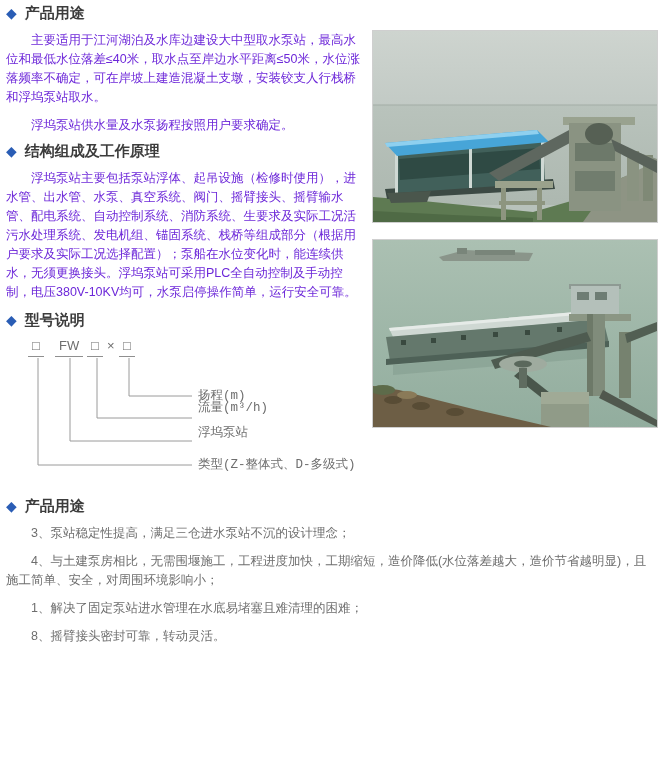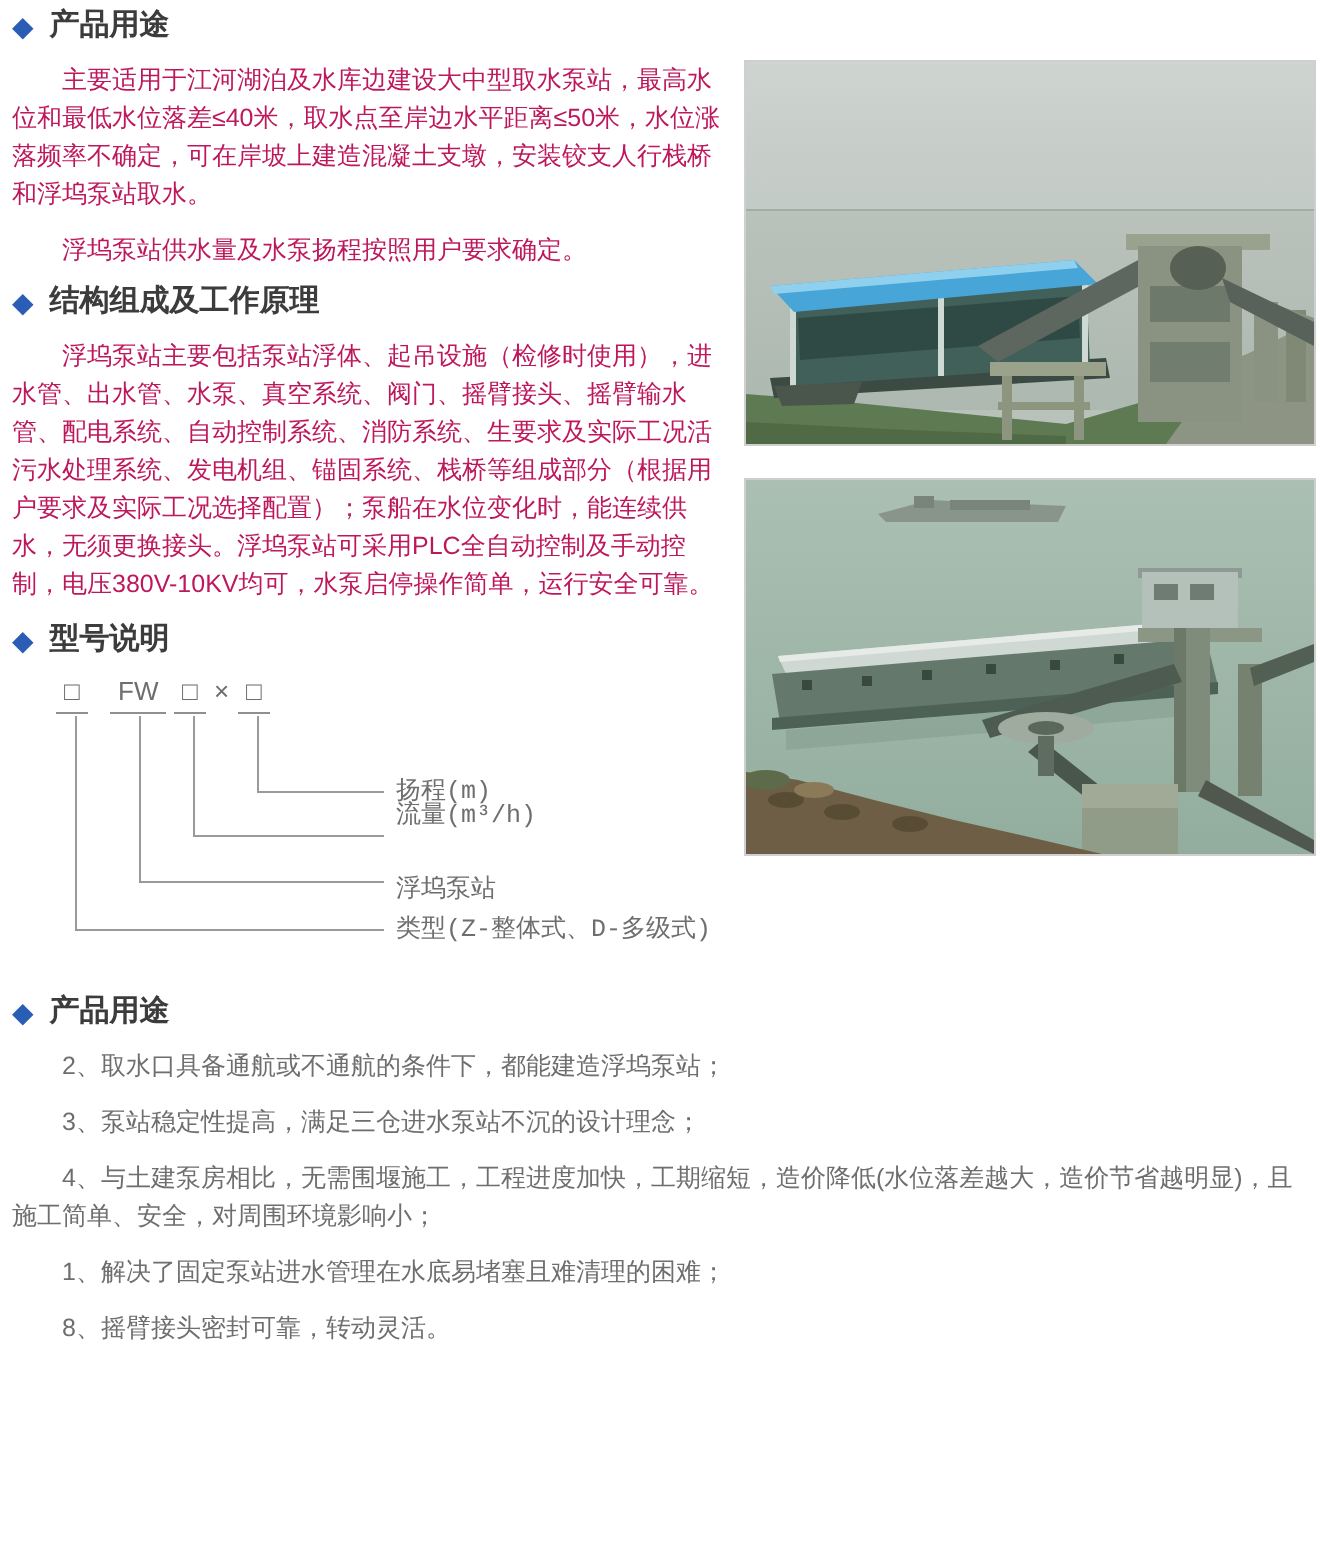--- a/index.html
+++ b/index.html
@@ -14,21 +14,21 @@
   .top{position:relative;height:497px;padding:4px 0 0 6px;box-sizing:border-box;}
   .left-col{width:358px;}
   .sec{
     display:flex;align-items:center;gap:8px;
     margin:0 0 9px 0;
     font-size:15px;font-weight:bold;color:#3c3c3c;line-height:18px;
   }
   .diamond{color:#2a5db5;font-size:14px;font-weight:normal;line-height:14px;}
   .body-p{
     margin:0 0 9px 0;
-    font-size:12.5px;line-height:19px;color:#be185d;
+    font-size:12.5px;line-height:19px;color:#6d28d9;
     text-indent:2em;
   }
   .body-p.tight{margin-bottom:7px;}
   
   .model-diagram{position:relative;height:142px;margin:4px 0 0 0;}
   .code{
     position:absolute;top:0;
     font-size:13px;color:#6e6e6e;line-height:15px;
     border-bottom:1px solid #8f8f8f;
     padding:0 4px 3px 4px;
@@ -89,21 +89,21 @@
           <polyline points="32,20 32,127 186,127" fill="none" stroke="#9a9a9a" stroke-width="1"></polyline>
         </svg>
         <span class="code" style="left:22px">□</span>
         <span class="code" style="left:49px">FW</span>
         <span class="code" style="left:81px">□</span>
         <span class="code no-line" style="left:100px">×</span>
         <span class="code" style="left:113px">□</span>
 
         <div class="model-label" style="top:49px">扬程(m)</div>
         <div class="model-label" style="top:61px">流量(m³/h)</div>
-        <div class="model-label" style="top:98px">浮坞泵站</div>
+        <div class="model-label" style="top:86px">浮坞泵站</div>
         <div class="model-label" style="top:118px">类型(Z-整体式、D-多级式)</div>
       </div>
     </div>
 
     <div class="photos">
 
       <svg class="photo" width="284" height="191" viewBox="0 0 284 191">
         <defs>
           <linearGradient id="sky1" x1="0" y1="0" x2="0" y2="1">
             <stop offset="0" stop-color="#ced4cf"></stop>
@@ -204,20 +204,19 @@
         <ellipse cx="10" cy="150" rx="12" ry="5" fill="#5d6b4a"></ellipse>
       </svg>
     </div>
   </div>
 
   <div class="bottom">
     <h2 class="sec">
       <span class="diamond">◆</span>
       <span>产品用途</span>
     </h2>
-    <p class="list-p">2、取水口具备通航或不通航的条件下，都能建造浮坞泵站；</p>
     <p class="list-p">3、泵站稳定性提高，满足三仓进水泵站不沉的设计理念；</p>
     <p class="list-p">4、与土建泵房相比，无需围堰施工，工程进度加快，工期缩短，造价降低(水位落差越大，造价节省越明显)，且施工简单、安全，对周围环境影响小；</p>
     <p class="list-p">1、解决了固定泵站进水管理在水底易堵塞且难清理的困难；</p>
     <p class="list-p">8、摇臂接头密封可靠，转动灵活。</p>
   </div>
 
 </div>
 
 </body></html>

